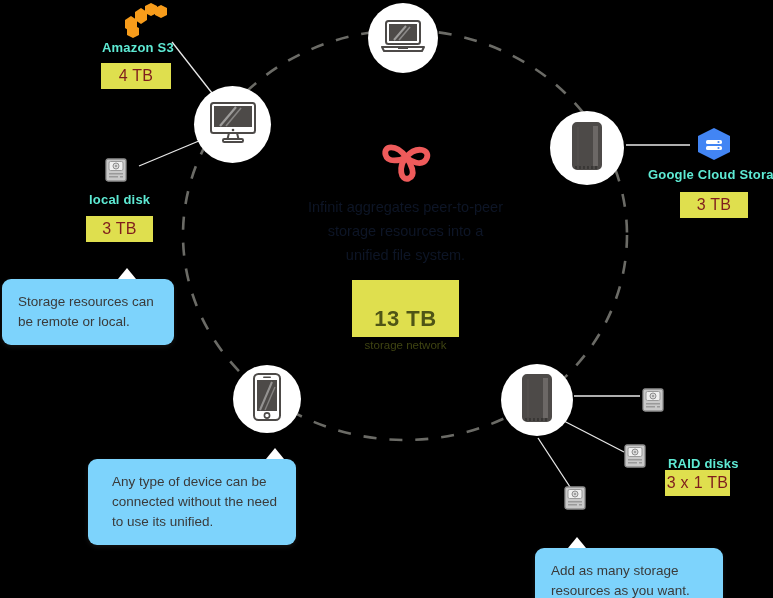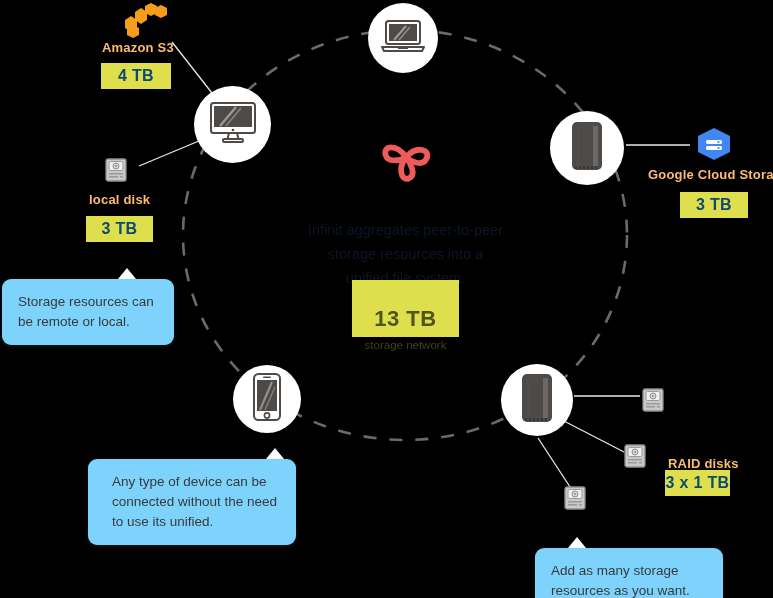--- a/index.html
+++ b/index.html
@@ -28,47 +28,47 @@
     display: flex;
     align-items: center;
     justify-content: center;
   }
 
   
   .res-label {
     position: absolute;
     font-size: 13px;
     font-weight: bold;
-    color: #fdba74;
+    color: #5eead4;
     white-space: nowrap;
     letter-spacing: .2px;
   }
   .badge {
     position: absolute;
     background: #dfdf4e;
-    color: #0c4a6e;
-    font-weight: bold;
+    color: #7f1d1d;
+    font-weight: normal;
     font-size: 16px;
     display: flex;
     align-items: center;
     justify-content: center;
     white-space: nowrap;
     letter-spacing: .3px;
     text-align: center;
   }
 
   
   #center-block {
     position: absolute;
     left: 268px; top: 128px;
     width: 275px;
     text-align: center;
   }
   #center-desc {
-    margin-top: 24px;
+    margin-top: 1px;
     font-size: 14.5px;
     line-height: 24px;
     color: #0d1526;
     font-weight: 500;
   }
   #center-badge {
     position: absolute;
     left: 352px; top: 280px;
     width: 107px; height: 57px;
     background: #dfdf4e;

